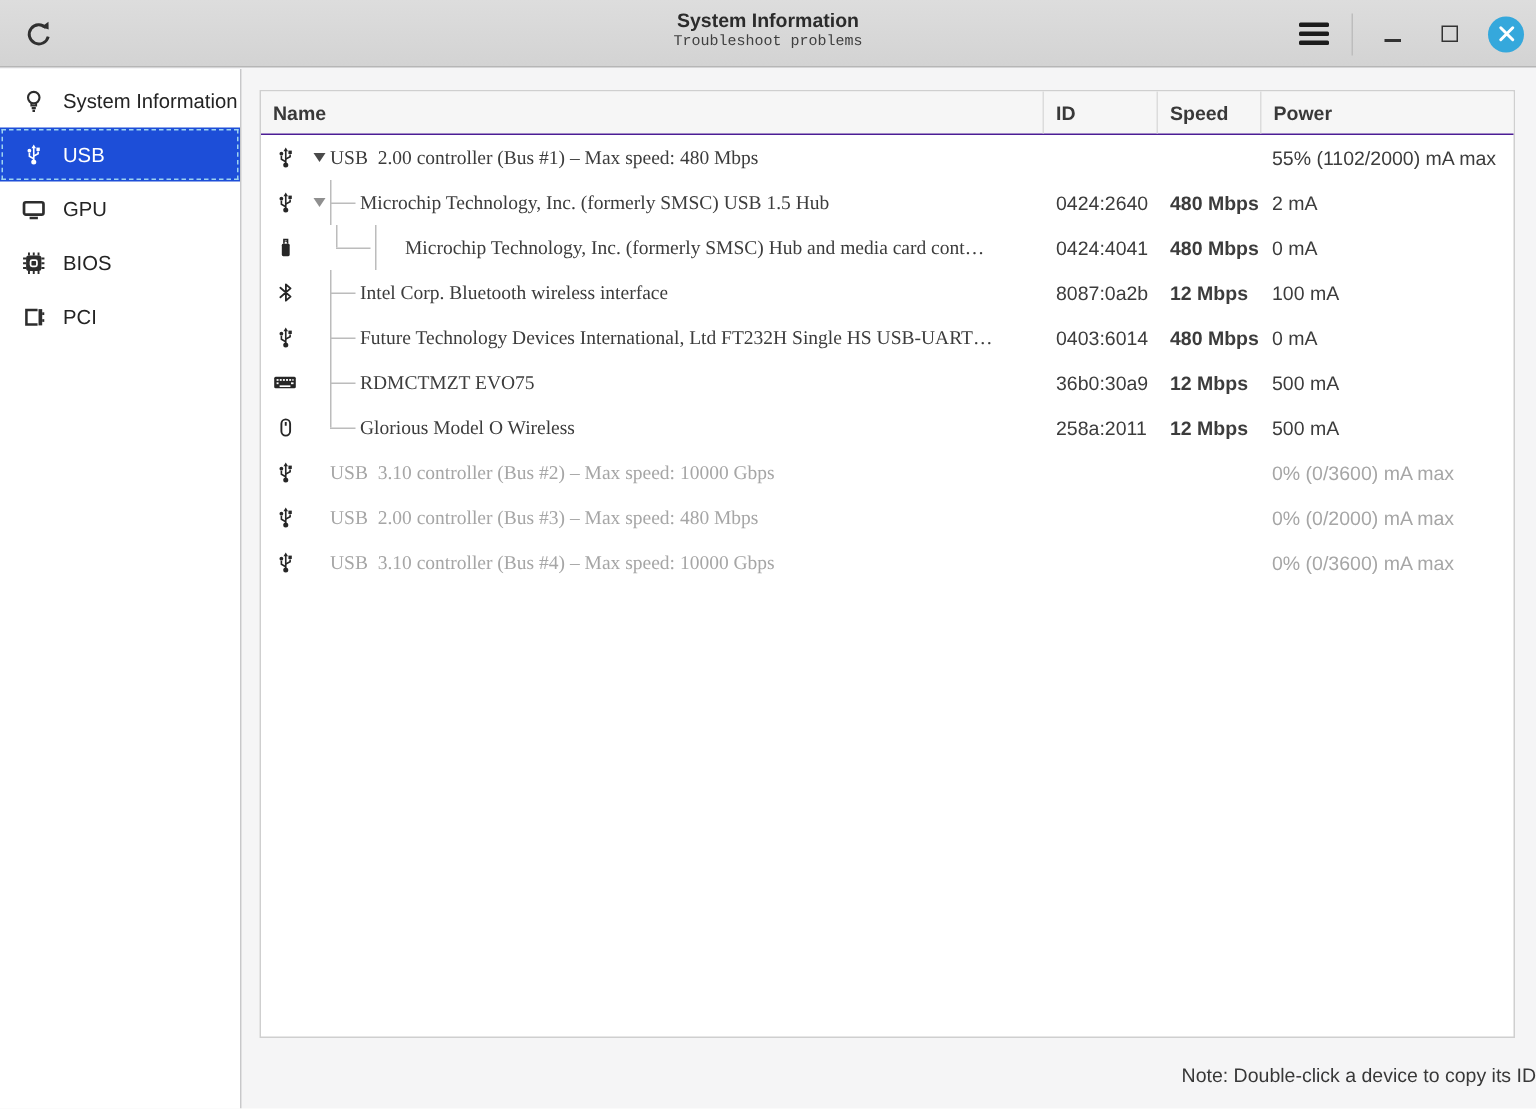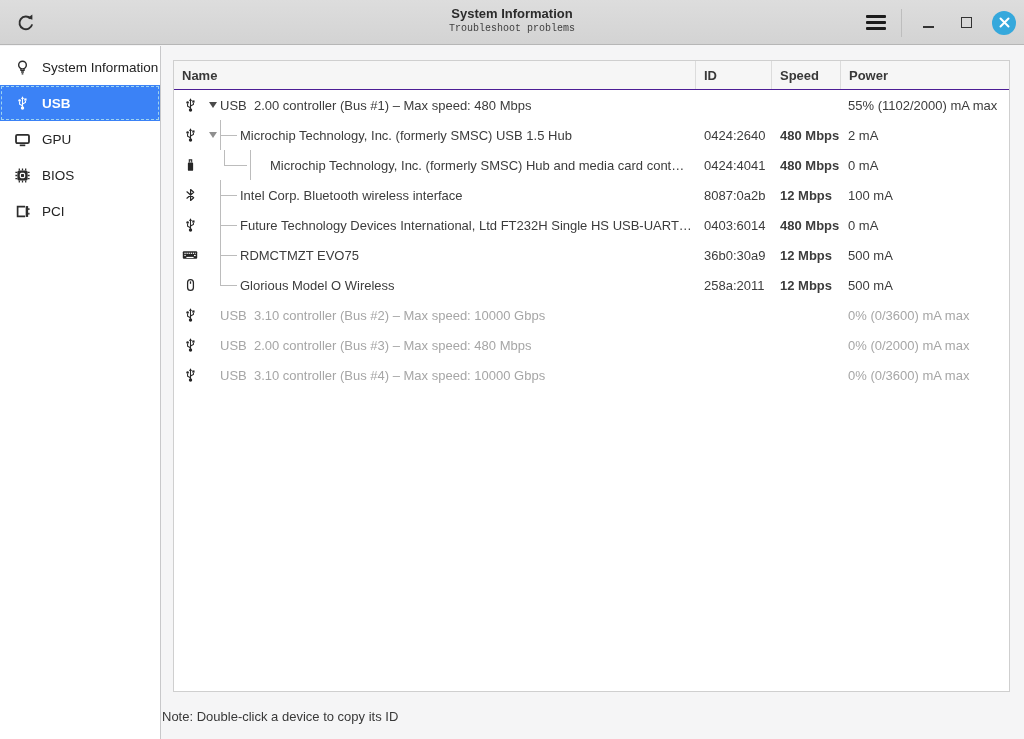--- a/index.html
+++ b/index.html
@@ -35,21 +35,21 @@
   
   .sidebar {
     position:absolute; left:0; top:46px; bottom:0; width:161px;
     background:#ffffff; border-right:1px solid #c8c8ca; padding-top:3px;
   }
   .side-item {
     height:36px; display:flex; align-items:center; gap:11px; padding-left:13px;
     font-size:13.5px; color:#232323; cursor:pointer; white-space:nowrap;
   }
   .side-item .sicon { width:18px; height:17px; display:flex; align-items:center; justify-content:center; color:#2d2d2d; flex:none; }
-  .side-item.selected { background:#3b82f6; color:#ffffff; outline:1px dashed #9ed3ef; outline-offset:-2px;font-weight:bold; }
+  .side-item.selected { background:#1d4ed8; color:#ffffff; outline:1px dashed #9ed3ef; outline-offset:-2px; }
   .side-item.selected .sicon { color:#ffffff; }
   
   .main { position:absolute; left:162px; top:46px; right:0; bottom:0; }
   .card {
     position:absolute; left:11px; top:14px; right:14px; bottom:47px;
     background:#ffffff; border:1px solid #cfcfcf;
   }
   .thead { display:flex; height:29px; background:#f6f6f6; border-bottom:1px solid #4c1d95; }
   .thead .hcell {
     display:flex; align-items:center; padding-left:8px;
@@ -58,35 +58,35 @@
   .thead .hcell:last-child { border-right:none; }
   .c-name { flex:1 1 auto; min-width:0; }
   .c-id { width:76px; flex:none; }
   .c-speed { width:69px; flex:none;font-weight:bold; }
   .c-power { width:168px; flex:none; }
   .trow { display:flex; height:30px; align-items:stretch; font-size:13px; cursor:default; }
   .trow .cell { display:flex; align-items:center; overflow:hidden; white-space:nowrap; }
   .trow .c-id, .trow .c-speed { padding-left:8px; }
   .trow .c-power { padding-left:7px; }
   .trow .c-name { padding-left:5px; }
-  .nm { white-space:pre; overflow:hidden; text-overflow:ellipsis; color:#3c3c3c; }
+  .nm { white-space:pre; overflow:hidden; text-overflow:ellipsis; color:#3c3c3c;font-family:Liberation Serif, serif; }
   .guide { width:20px; flex:none; position:relative; align-self:stretch; }
   .guide.g2 { width:30px; }
   .gv::before { content:''; position:absolute; left:0; top:0; bottom:0; border-left:1px solid #bcbcbc; }
   .gv2::before { content:''; position:absolute; left:4px; top:0; bottom:0; border-left:1px solid #bcbcbc; }
   .ghalf::before { bottom:50% !important; }
   .gh::after { content:''; position:absolute; left:0; right:3px; top:50%; border-top:1px solid #bcbcbc; }
   .gh2::after { content:''; position:absolute; left:4px; right:3px; top:50%; border-top:1px solid #bcbcbc; }
   .exp { width:15px; flex:none; display:flex; align-items:center; justify-content:center; cursor:pointer; }
   .tri { width:0; height:0; border:4.5px solid transparent; border-bottom:none; border-top:6px solid #4a4a4a; }
   .tri.gray { border-top-color:#8f8f8f; }
   .ricon { width:16px; height:16px; flex:none; margin:0 7px 0 3px; display:flex; align-items:center; justify-content:center; color:#262626; }
   .trow.dim .nm, .trow.dim .c-id, .trow.dim .c-speed, .trow.dim .c-power { color:#a6a6a6; }
   .note {
-    position:absolute; left:0; right:0; bottom:15px; text-align:left;
+    position:absolute; left:0; right:0; bottom:15px; text-align:right;
     font-size:13px; color:#383838;
   }
   svg { display:block; }
 </style>
 </head>
 <body>
 
 <div class="titlebar">
   <div class="refresh-btn">
     <span>

